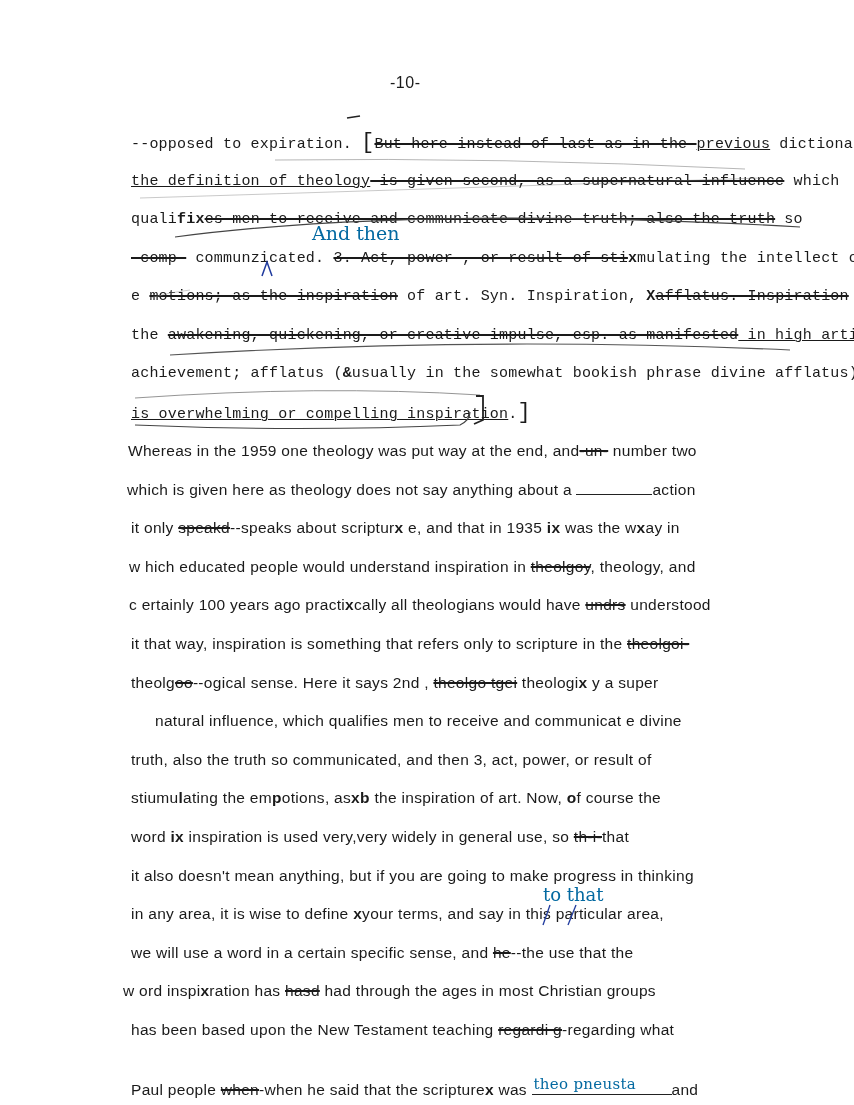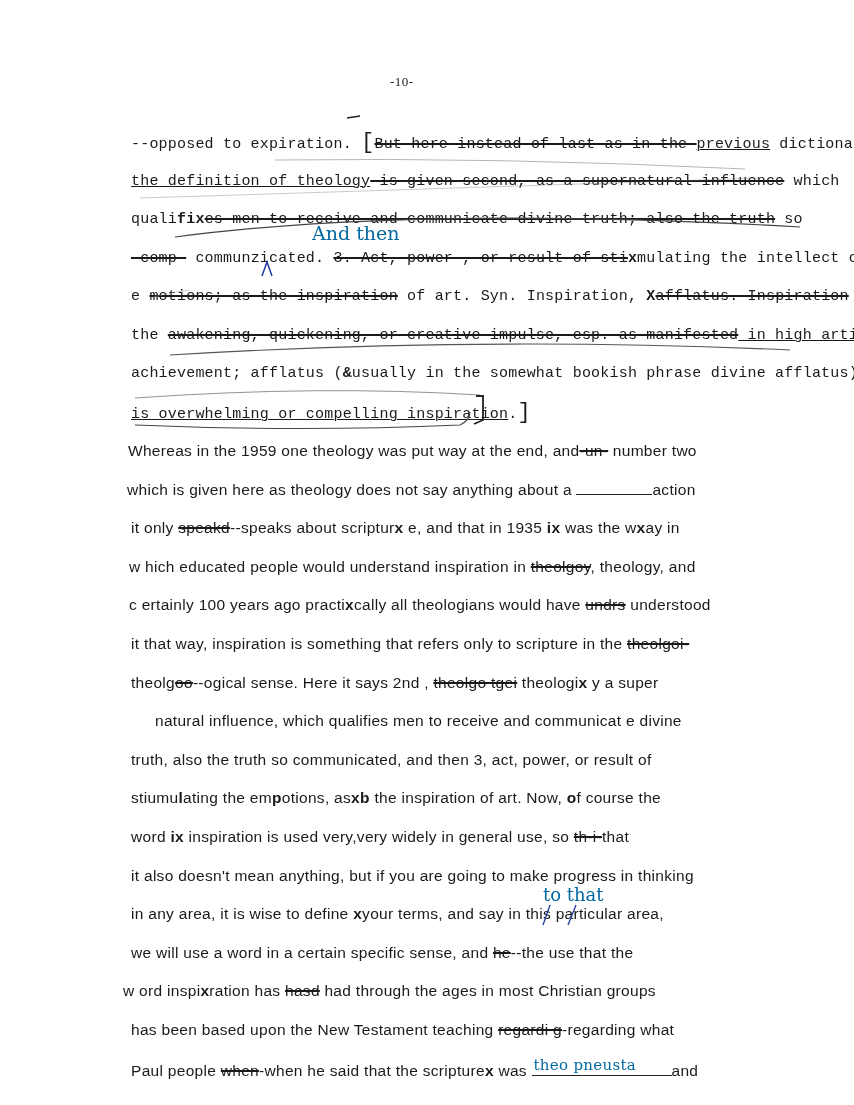--- a/index.html
+++ b/index.html
@@ -2,32 +2,32 @@
 <html><head>
 <meta charset="utf-8">
 <style>
   html, body { margin: 0; padding: 0; background: #ffffff; }
   body {
     width: 854px; height: 1105px; position: relative; overflow: hidden;
     font-family: "Liberation Sans", "DejaVu Sans", sans-serif;
     color: #1a1a1a;
   }
   .page-num {
-    position: absolute; left: 390px; top: 74px; font-size: 13px;
-    font-family: Liberation Serif, serif; letter-spacing: 0.5px;
+    position: absolute; left: 390px; top: 74px; font-size: 16px;
+    font-family: Liberation Sans, sans-serif; letter-spacing: 0.5px;
   }
   .line {
     position: absolute; white-space: pre; font-size: 15.5px; line-height: 20px;
   }
   .mono { font-family: "Liberation Mono", "DejaVu Sans Mono", monospace; font-size: 15px; letter-spacing: 0.2px; }
   .typ  { font-family: "Liberation Sans", "DejaVu Sans", sans-serif; letter-spacing: 0.3px; }
   .strike { text-decoration: line-through; text-decoration-thickness: 1.5px; }
   .ul { text-decoration: underline; text-decoration-thickness: 1px; }
   .blank { display: inline-block; width: 76px; border-bottom: 1.5px solid #222; height: 14px; vertical-align: baseline; }
-  .blank-fill { display: inline-block; width: 140px; border-bottom: 1.5px solid #222; position: relative; height: 16px; vertical-align: baseline; }
+  .blank-fill { display: inline-block; width: 140px; border-bottom: 1.5px solid #222; position: relative; height: 16px; vertical-align: baseline; margin-top: 19px; }
   .hand {
     position: absolute; color: #0369a1;
     font-family: "DejaVu Serif", "Liberation Serif", serif; 
   }
   svg.marks { position: absolute; left: 0; top: 0; pointer-events: none; }
 </style>
 </head>
 <body>
 
 <div class="page-num">-10-</div>

